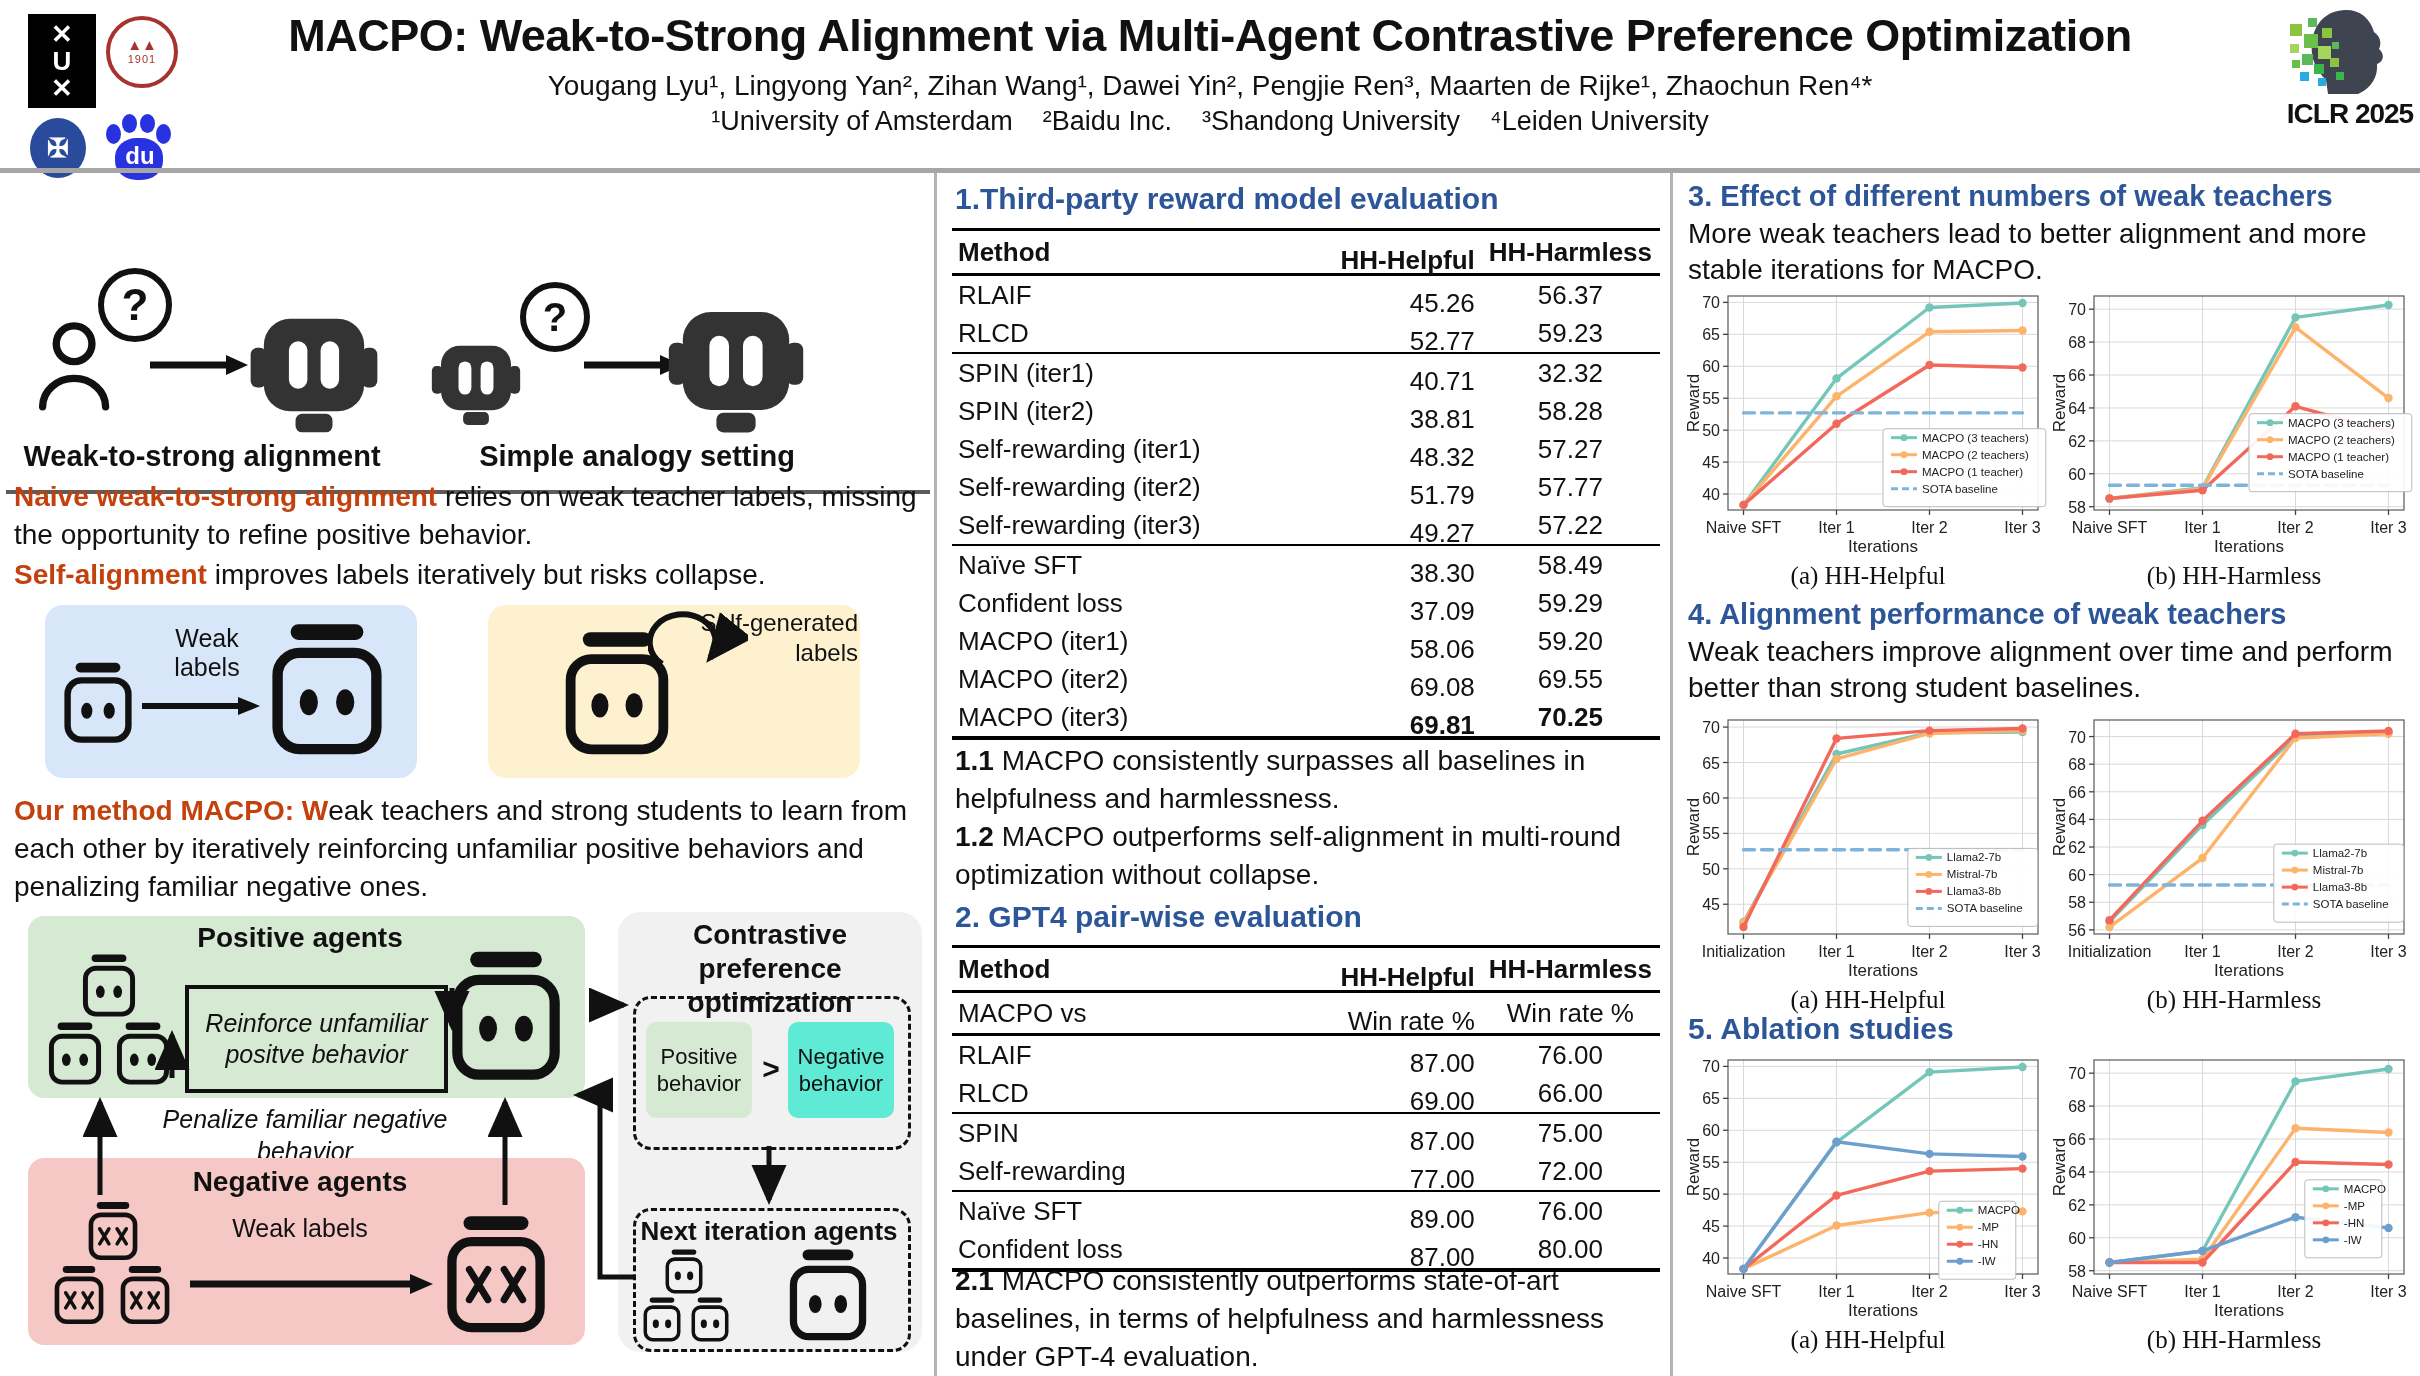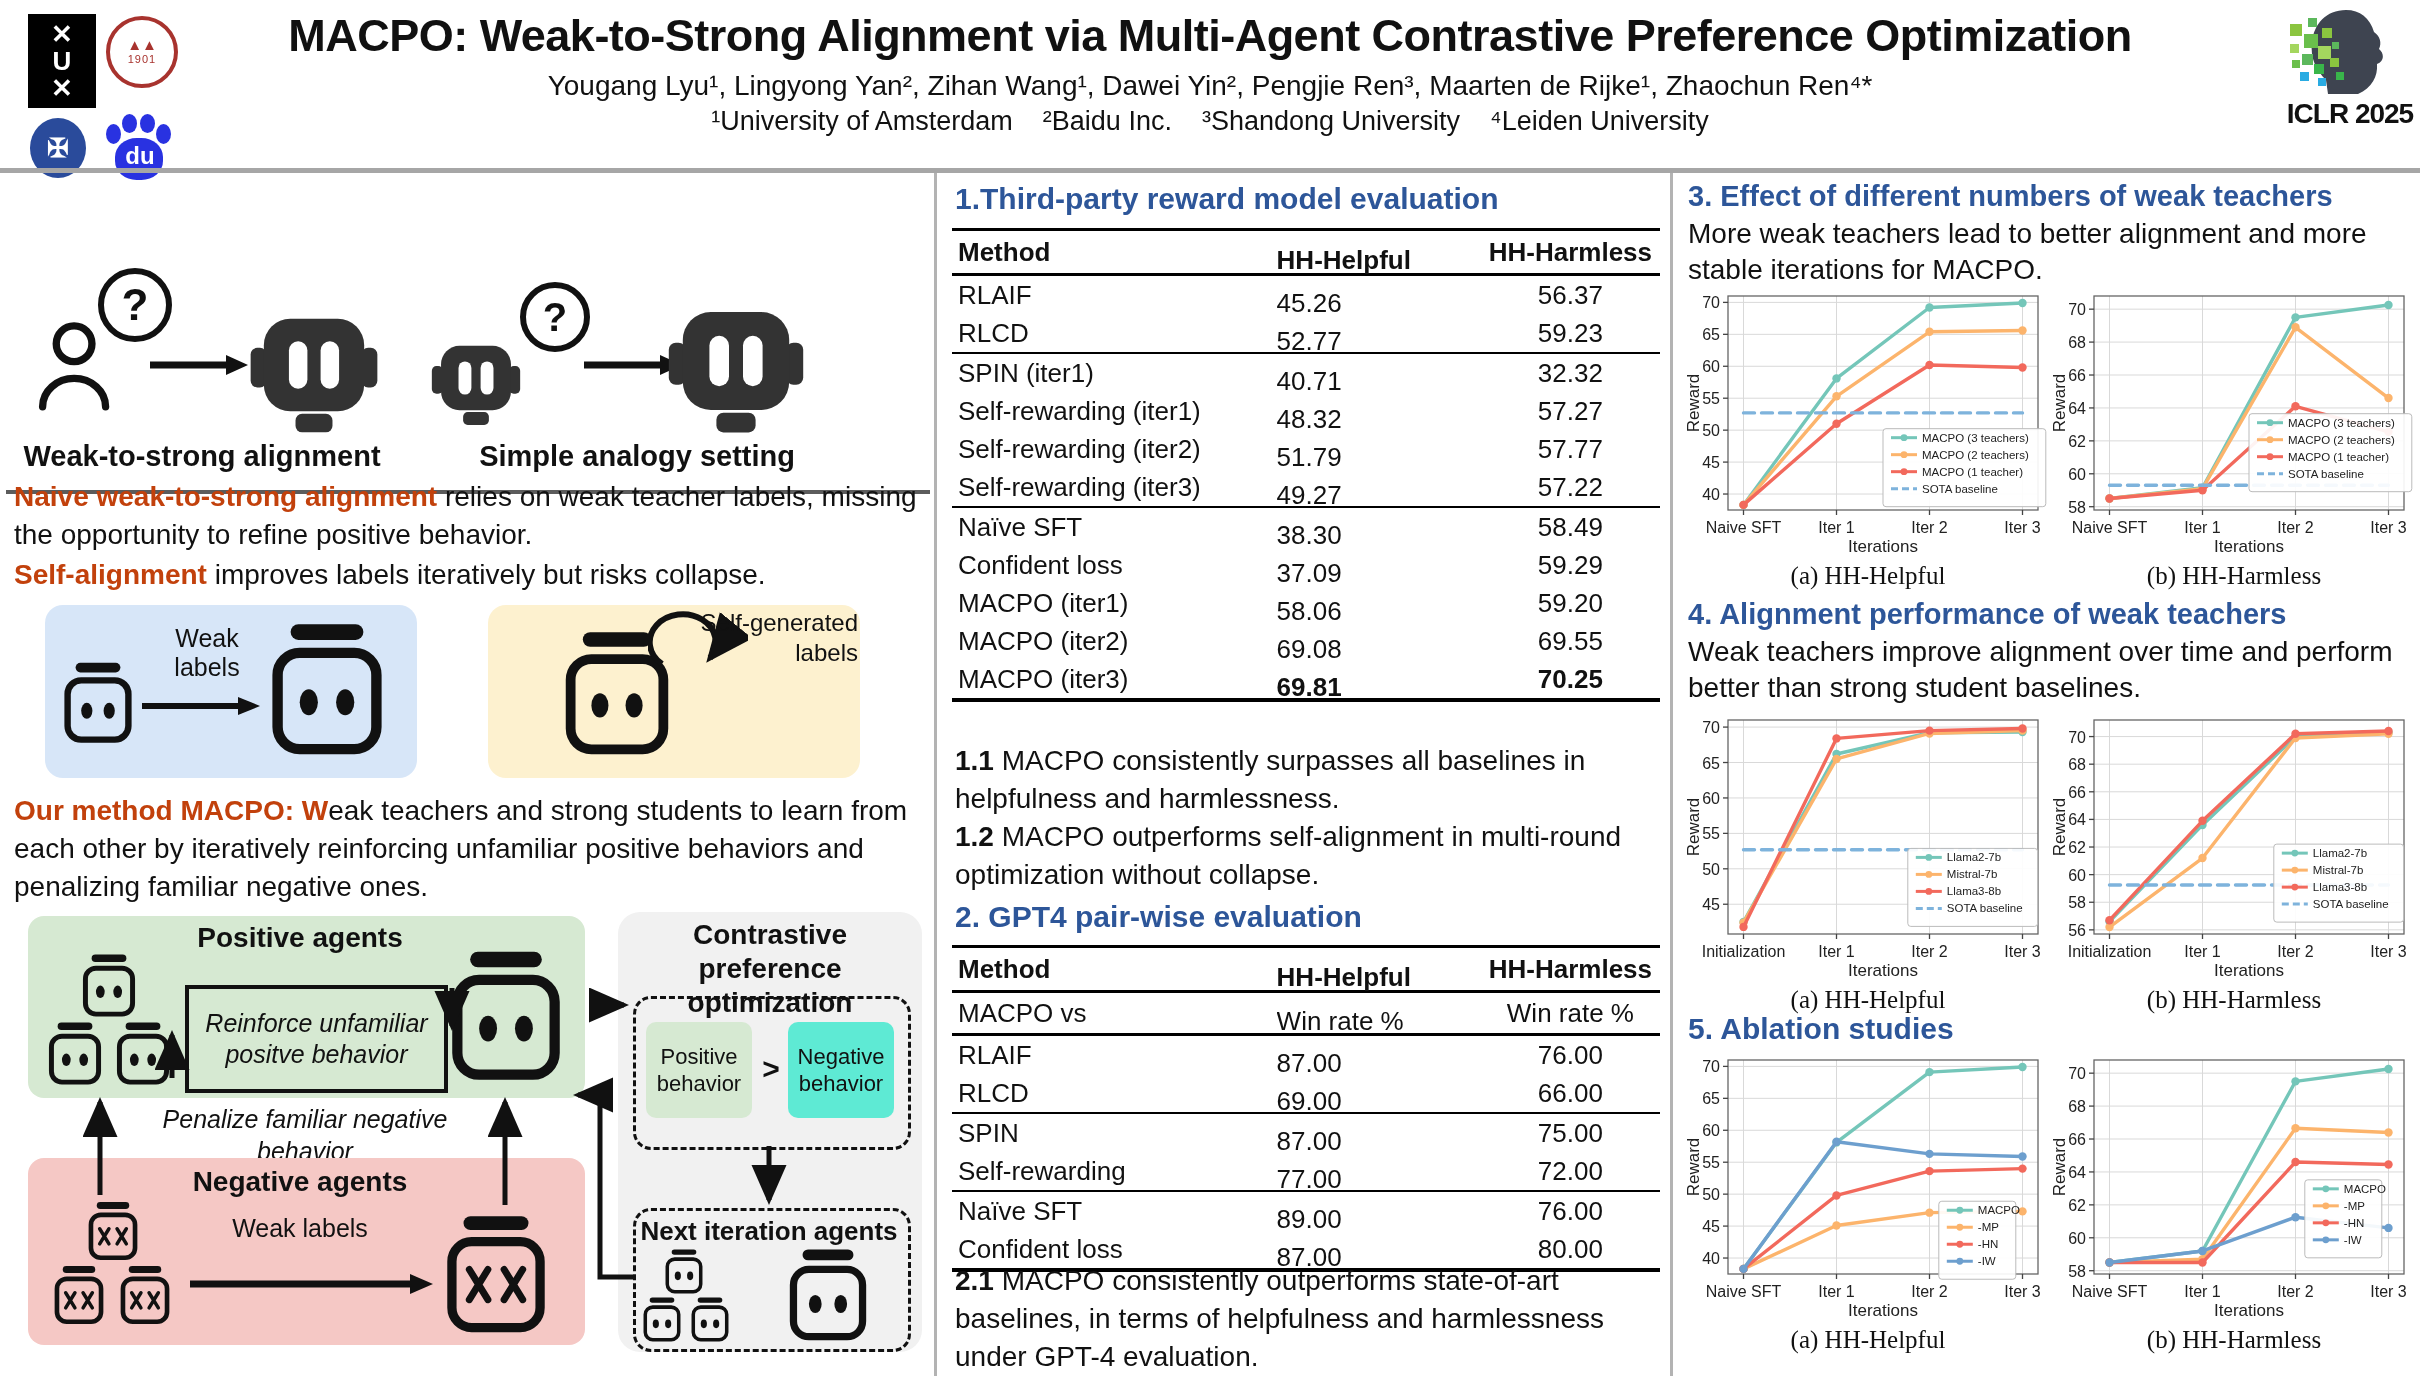--- a/index.html
+++ b/index.html
@@ -57,21 +57,21 @@
   
   .sect-title{font-size:30px;font-weight:bold;color:#2d5699;}
   .dtable{border-top:3px solid #000;border-bottom:4px solid #000;}
   .trow{display:flex;align-items:center;height:38px;font-size:26px;}
   .trow.thead{font-weight:bold;height:42px;border-bottom:3px solid #000;}
   .trow.tsub{height:40px;border-bottom:3px solid #000;}
   .tgroup{border-bottom:2px solid #000;}
   .tgroup:last-child{border-bottom:none;}
   .tcell{overflow:hidden;white-space:nowrap;}
   .tcell.c0{flex:0 0 45%;padding-left:6px;}
-  .tcell.c1{flex:0 0 28%;text-align:left;margin-top:16px;}
+  .tcell.c1{flex:0 0 28%;text-align:right;margin-top:16px;}
   .tcell.c2{flex:0 0 27%;text-align:center;}
   .tcell.b{font-weight:bold;}
   .finding{font-size:28px;line-height:38px;}
 
   
   .chart-box{width:364px;}
   .cap{font-family:"Liberation Serif",serif;font-size:25px;text-align:center;margin-top:2px;}
   svg text{font-family:"Liberation Sans",sans-serif;}
 </style>
 </head>
@@ -319,20 +319,25 @@
           <div class="tcell c0">RLCD</div>
           <div class="tcell c1">52.77</div>
           <div class="tcell c2">59.23</div>
         </div>
       </div>
       <div class="tgroup">
         <div class="trow">
           <div class="tcell c0">SPIN (iter1)</div>
           <div class="tcell c1">40.71</div>
           <div class="tcell c2">32.32</div>
+        </div>
+        <div class="trow">
+          <div class="tcell c0">SPIN (iter2)</div>
+          <div class="tcell c1">38.81</div>
+          <div class="tcell c2">58.28</div>
         </div>
         <div class="trow">
           <div class="tcell c0">Self-rewarding (iter1)</div>
           <div class="tcell c1">48.32</div>
           <div class="tcell c2">57.27</div>
         </div>
         <div class="trow">
           <div class="tcell c0">Self-rewarding (iter2)</div>
           <div class="tcell c1">51.79</div>
           <div class="tcell c2">57.77</div>

